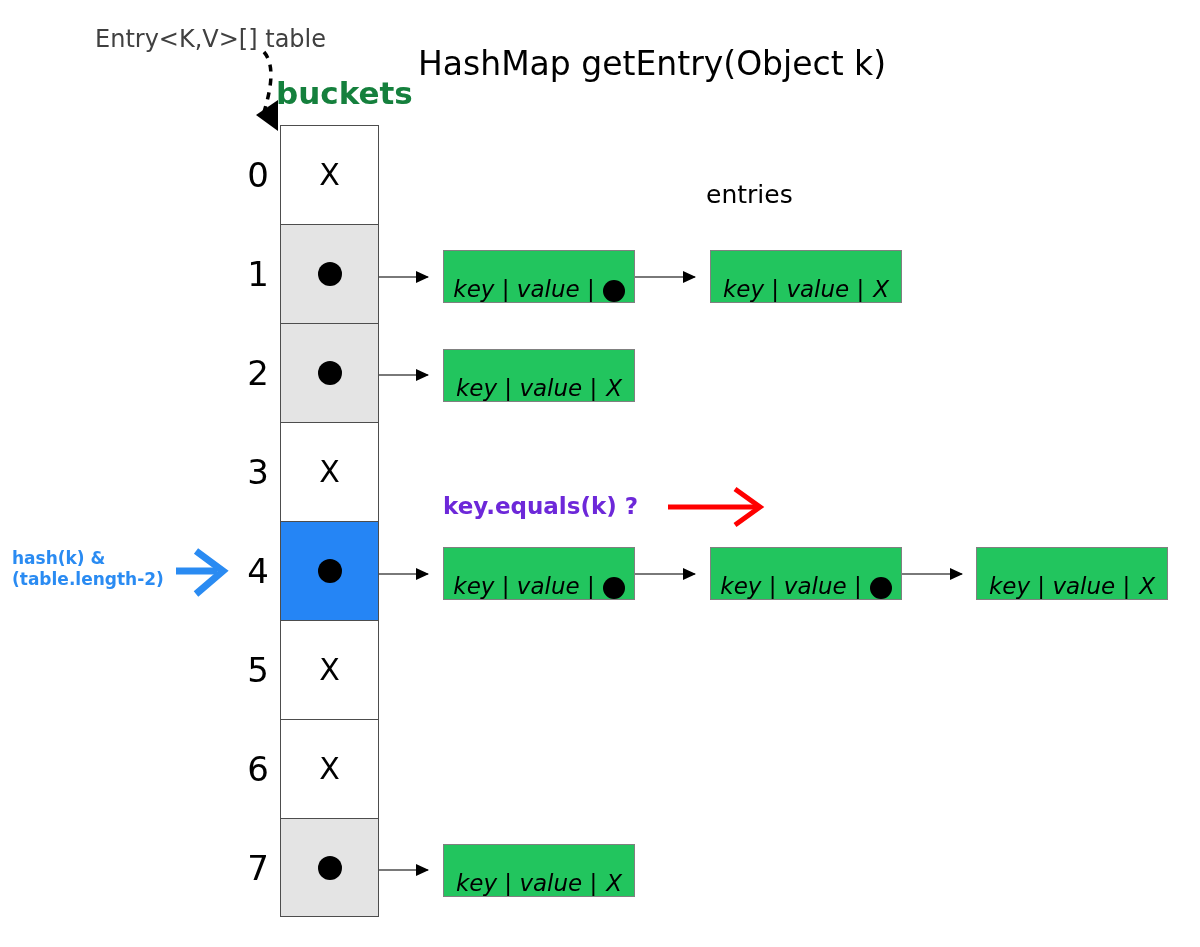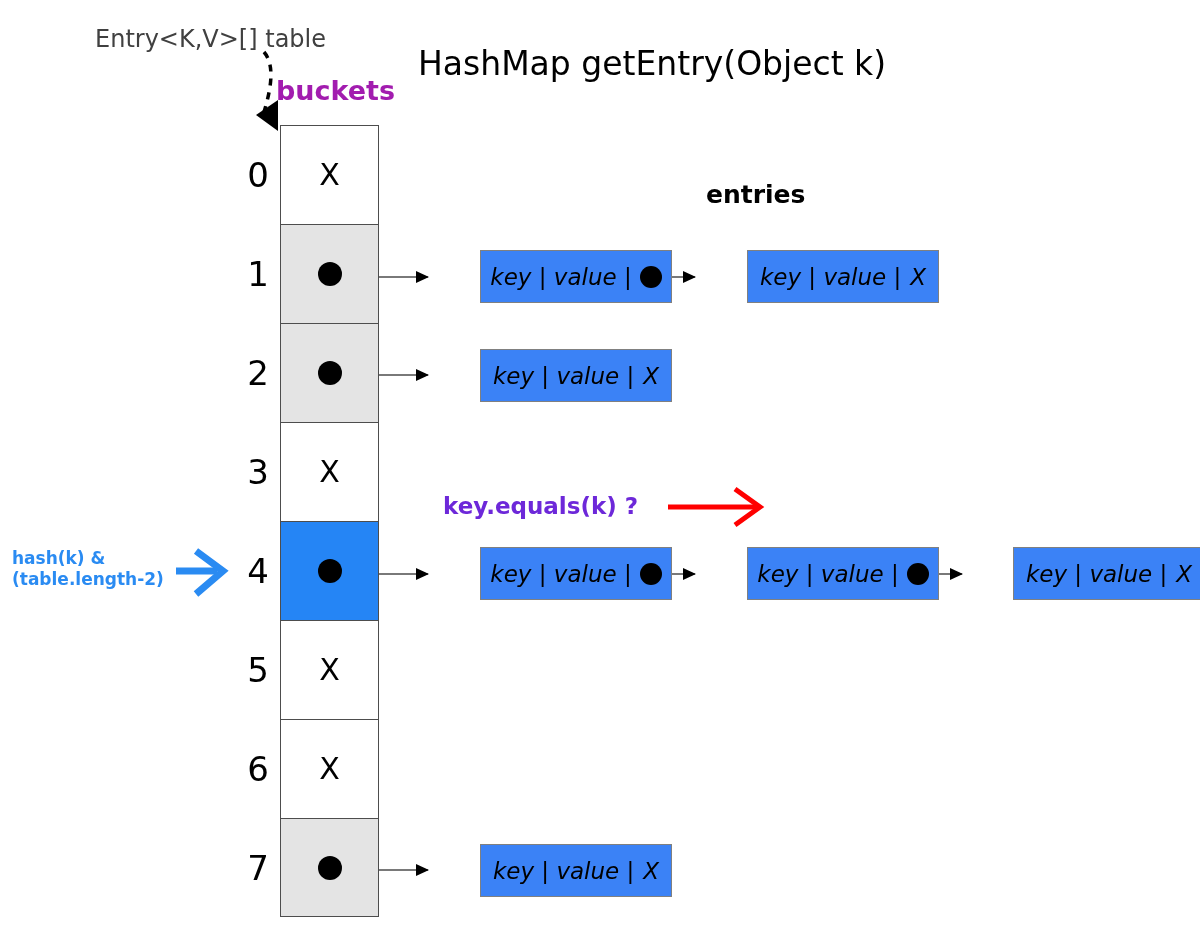--- a/index.html
+++ b/index.html
@@ -42,31 +42,31 @@
     top: 25px;
     font-size: 24px;
     color: #404040;
     font-family: "DejaVu Sans", sans-serif;
     white-space: nowrap;
   }
   .buckets-label {
     position: absolute;
     left: 276px;
     top: 75px;
-    font-size: 27px;
+    font-size: 31px;
     font-weight: bold;
-    color: #a21caf;
+    color: #15803d;
     white-space: nowrap;
   }
   .entries-label {
     position: absolute;
     left: 706px;
     top: 180px;
     font-size: 25px;
-    font-weight: bold;
+    font-weight: normal;
     color: #000000;
     white-space: nowrap;
   }
   .equals-label {
     position: absolute;
     left: 443px;
     top: 493px;
     font-size: 23px;
     font-weight: bold;
     color: #6d28d9;
@@ -131,27 +131,26 @@
     font-family: "DejaVu Sans", sans-serif;
     line-height: 1;
   }
 
   
   .entry-box {
     position: absolute;
     box-sizing: border-box;
     height: 53px;
     border: 1px solid #808080;
-    background: #3b82f6;
+    background: #22c55e;
     display: flex;
-    align-items: center;
+    align-items: flex-end;
     justify-content: center;
     gap: 0px;
     white-space: nowrap;
-    margin-left: 37px;
   }
   .entry-text {
     font-size: 23px;
     font-style: italic;
     color: #000000;
     font-family: "DejaVu Sans", sans-serif;
   }
   .entry-dot {
     width: 22px;
     height: 22px;

